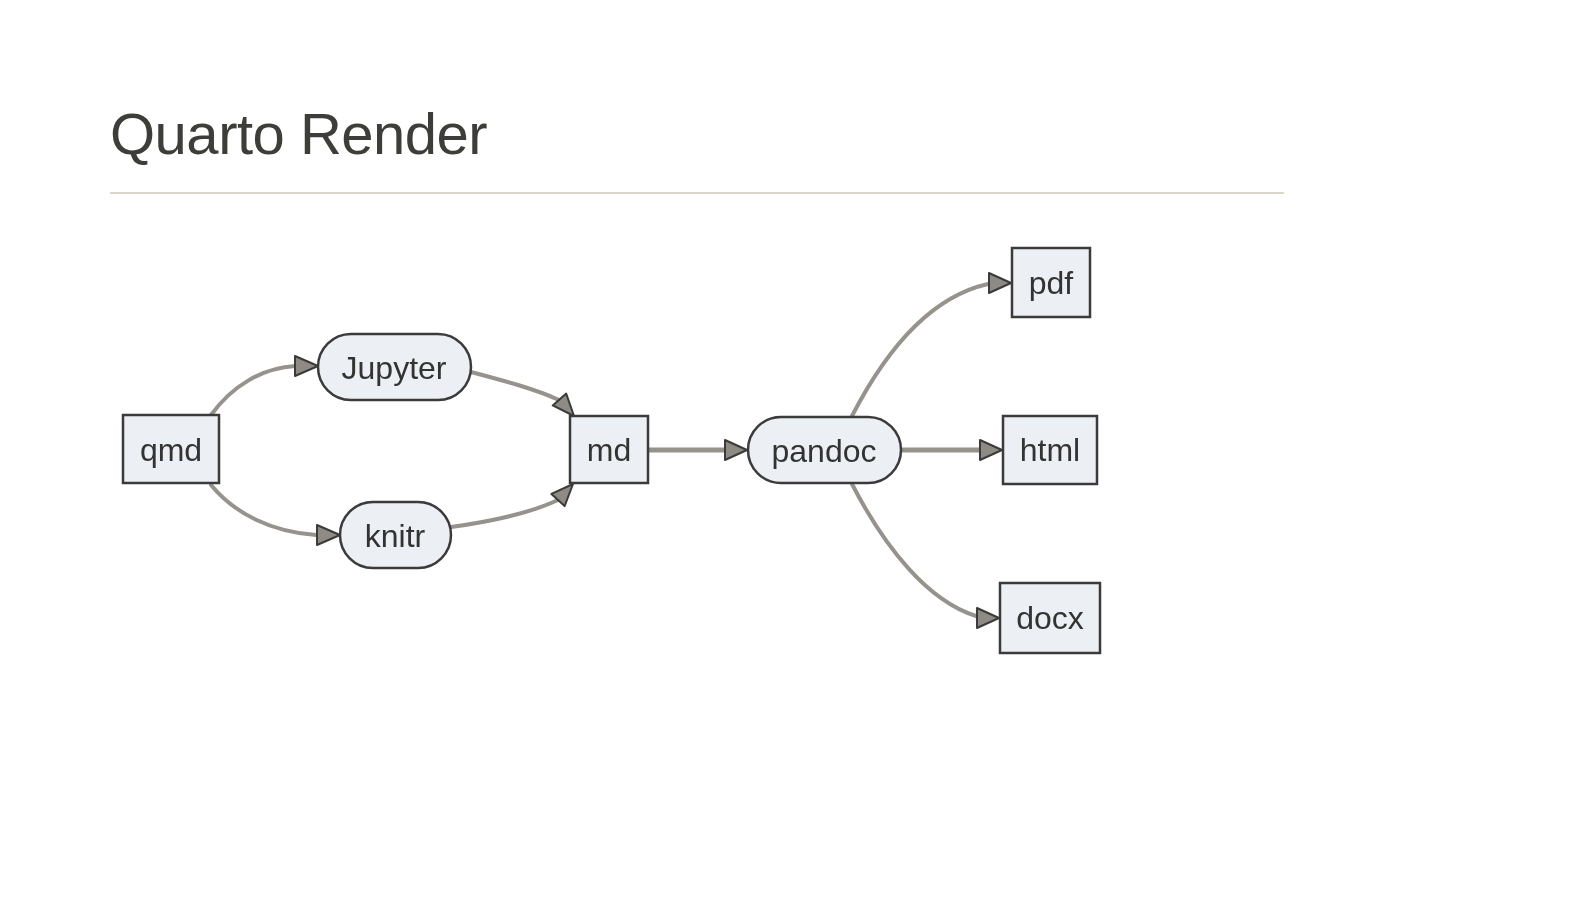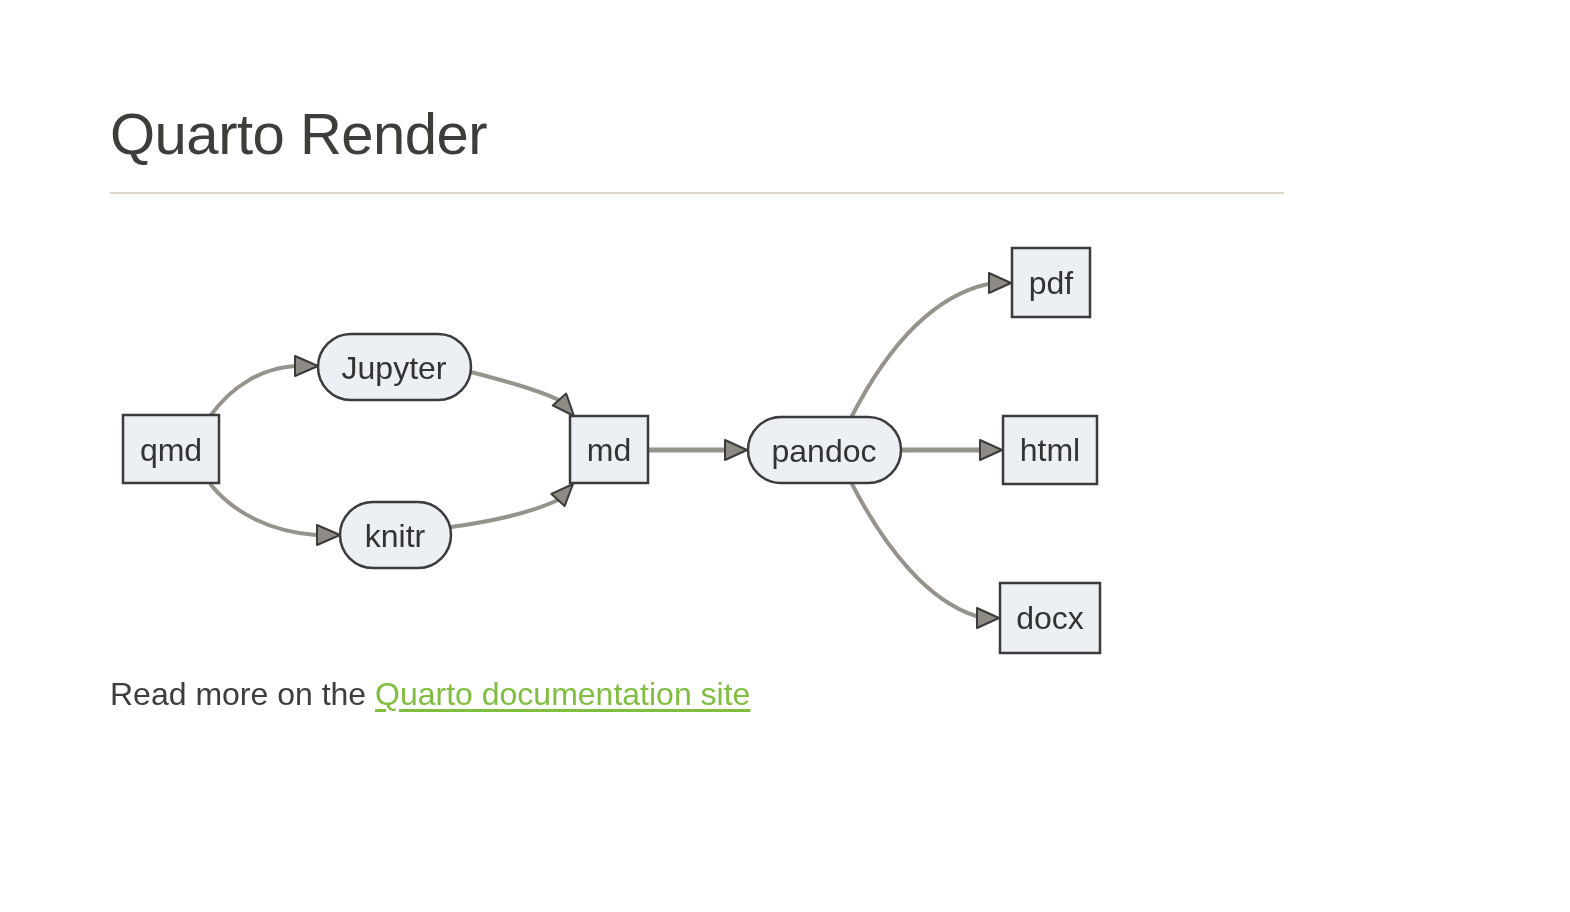--- a/index.html
+++ b/index.html
@@ -149,15 +149,14 @@
       <rect class="node-shape" x="1003" y="416" width="94" height="68"></rect>
       <text class="node-label" x="1050" y="450">html</text>
     </g>
 
     <g>
       <rect class="node-shape" x="1000" y="583" width="100" height="70"></rect>
       <text class="node-label" x="1050" y="618">docx</text>
     </g>
   </svg>
 
-  <p class="read-more"><span>Read more on the </span><a href="#">Quarto documentation site</a></p>
 
 </div>
 
 </body></html>

